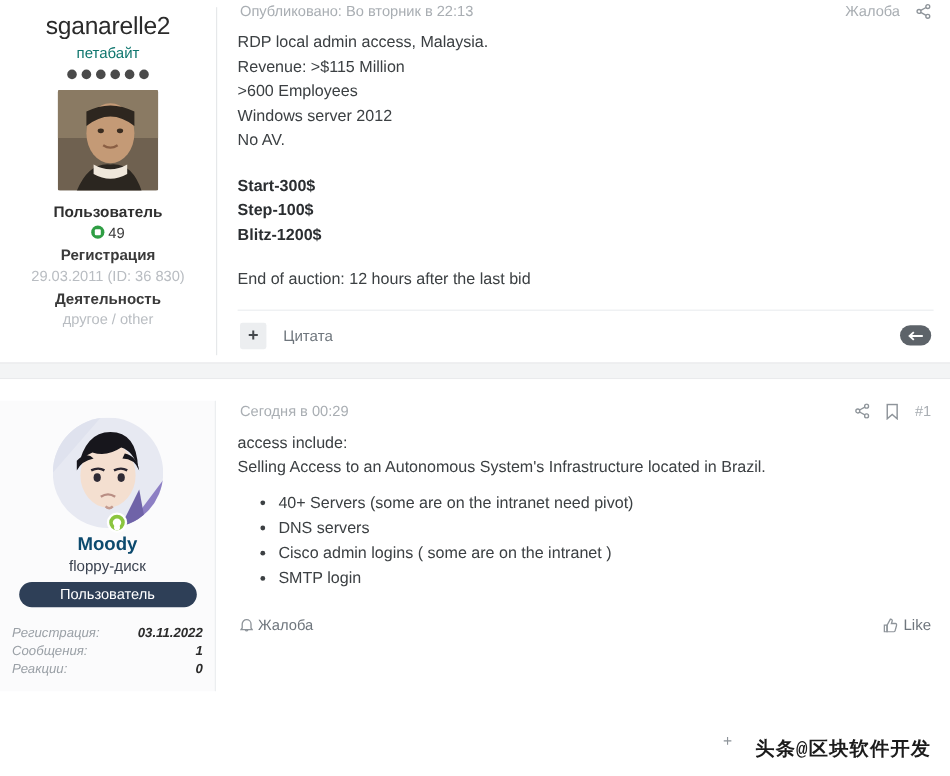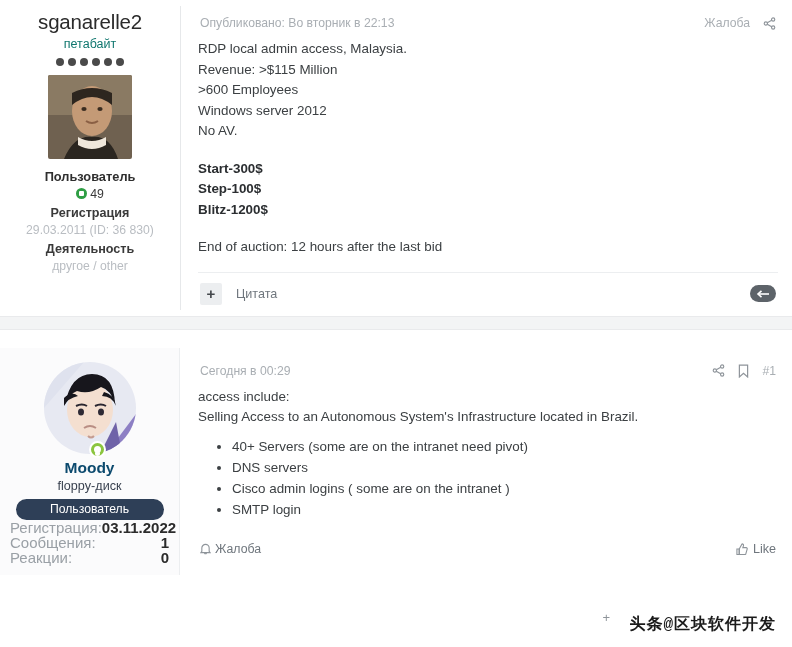--- a/index.html
+++ b/index.html
@@ -50,21 +50,21 @@
   .urep .repicon::after {
     content: ""; position: absolute; left: 3px; top: 3px;
     width: 5px; height: 5px; background: #fff; border-radius: 1px;
   }
   .umuted { font-size: 12.2px; color: #b9bdc2; margin-top: 3px; }
   .ulabel { font-size: 12.6px; color: #3a3a3a; font-weight: 600; margin-top: 5px; }
 
   
   .post-head {
     display: flex; align-items: flex-end; justify-content: space-between;
-    padding: 16px 2px 9px 2px;
+    padding: 2px 2px 9px 2px;
   }
   .posted { font-size: 12.2px; color: #a9aeb3; }
   .head-right { display: flex; align-items: center; gap: 13px; }
   .report-link { font-size: 12.2px; color: #a9aeb3; }
   .post-no { font-size: 12.2px; color: #a9aeb3; }
   .icon { display: inline-flex; align-items: center; }
   .icon svg { display: block; }
 
   .body { font-size: 13.4px; color: #3c4043; line-height: 20.5px; }
   .body p { margin: 0; }
@@ -110,21 +110,21 @@
     content: ""; width: 7px; height: 7px; border-radius: 50%;
     background: #fff; box-shadow: 0 4px 0 -1px #fff;
   }
   .uname2 { font-size: 15.5px; font-weight: bold; color: #0c4a6e; margin-top: 5px; }
   .utitle2 { font-size: 12.6px; color: #3a4250; margin-top: 2px; }
   .pill {
     display: block; margin: 6px auto 0 auto; width: 148px;
     background: #2e3f57; color: #ffffff; font-size: 12.2px;
     border-radius: 11px; padding: 3px 0 4px 0; text-align: center;
   }
-  .stats { margin-top: 0; font-size: 15px; }
+  .stats { margin-top: 15px; font-size: 11px; font-style: italic; }
   .stat-row { display: flex; justify-content: space-between; line-height: 15px; }
   .stat-k { color: #9aa0a6; }
   .stat-v { color: #2b2b2b; font-weight: bold; }
 
   .foot2 { display: flex; align-items: center; justify-content: space-between;
            margin-top: 16px; padding: 6px 2px 10px 2px; }
   .report2 { display: flex; align-items: center; gap: 4px; font-size: 12.3px; color: #6f767d; }
   .like-area { display: flex; align-items: center; gap: 5px; font-size: 12.6px; color: #6f767d; }
 
   

